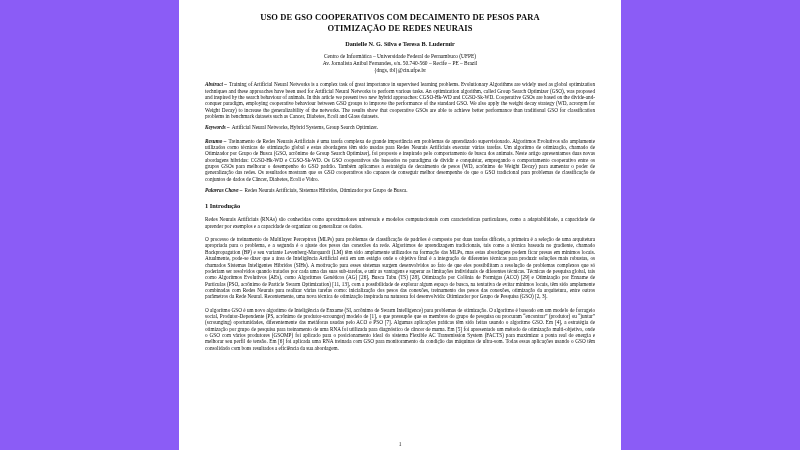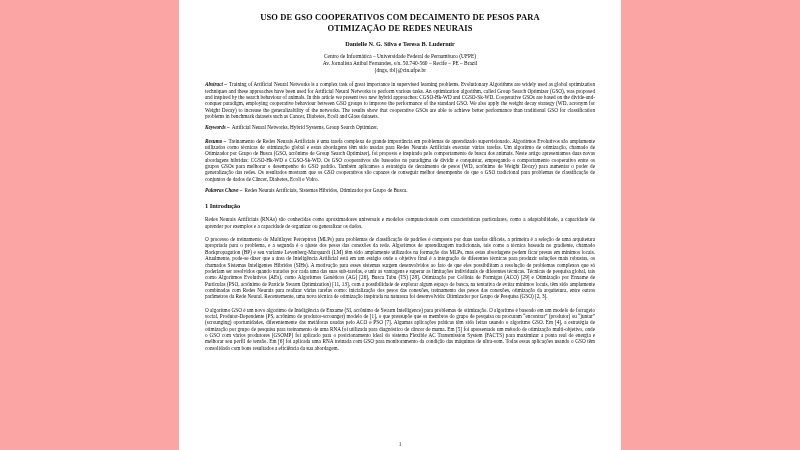--- a/index.html
+++ b/index.html
@@ -1,16 +1,16 @@
 <!DOCTYPE html>
 <html><head>
 <meta charset="utf-8">
 <style>
   html,body{margin:0;padding:0;background:#000;}
-  .viewport{width:800px;height:450px;background:#fca5a5;display:flex;justify-content:center;align-items:flex-start;overflow:hidden;font-family:"Liberation Serif", serif;}
+  .viewport{width:800px;height:450px;background:#8b5cf6;display:flex;justify-content:center;align-items:flex-start;overflow:hidden;font-family:"Liberation Serif", serif;}
   .page{width:442px;height:450px;background:#ffffff;box-sizing:border-box;padding:10px 26px 14px 26px;color:#0b0b0b;position:relative;overflow:hidden;}
   .title{font-size:8.5px;font-weight:bold;text-align:center;line-height:1.25;margin:2px auto 0 auto;max-width:330px;letter-spacing:.1px;}
   .authors{font-size:6.2px;font-weight:bold;text-align:center;margin-top:7px;}
   .affil{font-size:5.4px;text-align:center;line-height:1.3;margin-top:6px;}
   .affil div{margin:0;}
   p.block{font-size:5.2px;line-height:1.22;text-align:justify;margin:7px 0 0 0;}
   p.tight{margin-top:5px;}
   .lbl{font-weight:bold;font-style:italic;margin-right:2px;}
   h2.sec{font-size:6.4px;font-weight:bold;margin:9px 0 0 0;}
   .pageno{position:absolute;bottom:3px;left:0;right:0;text-align:center;font-size:5.4px;color:#111;}

